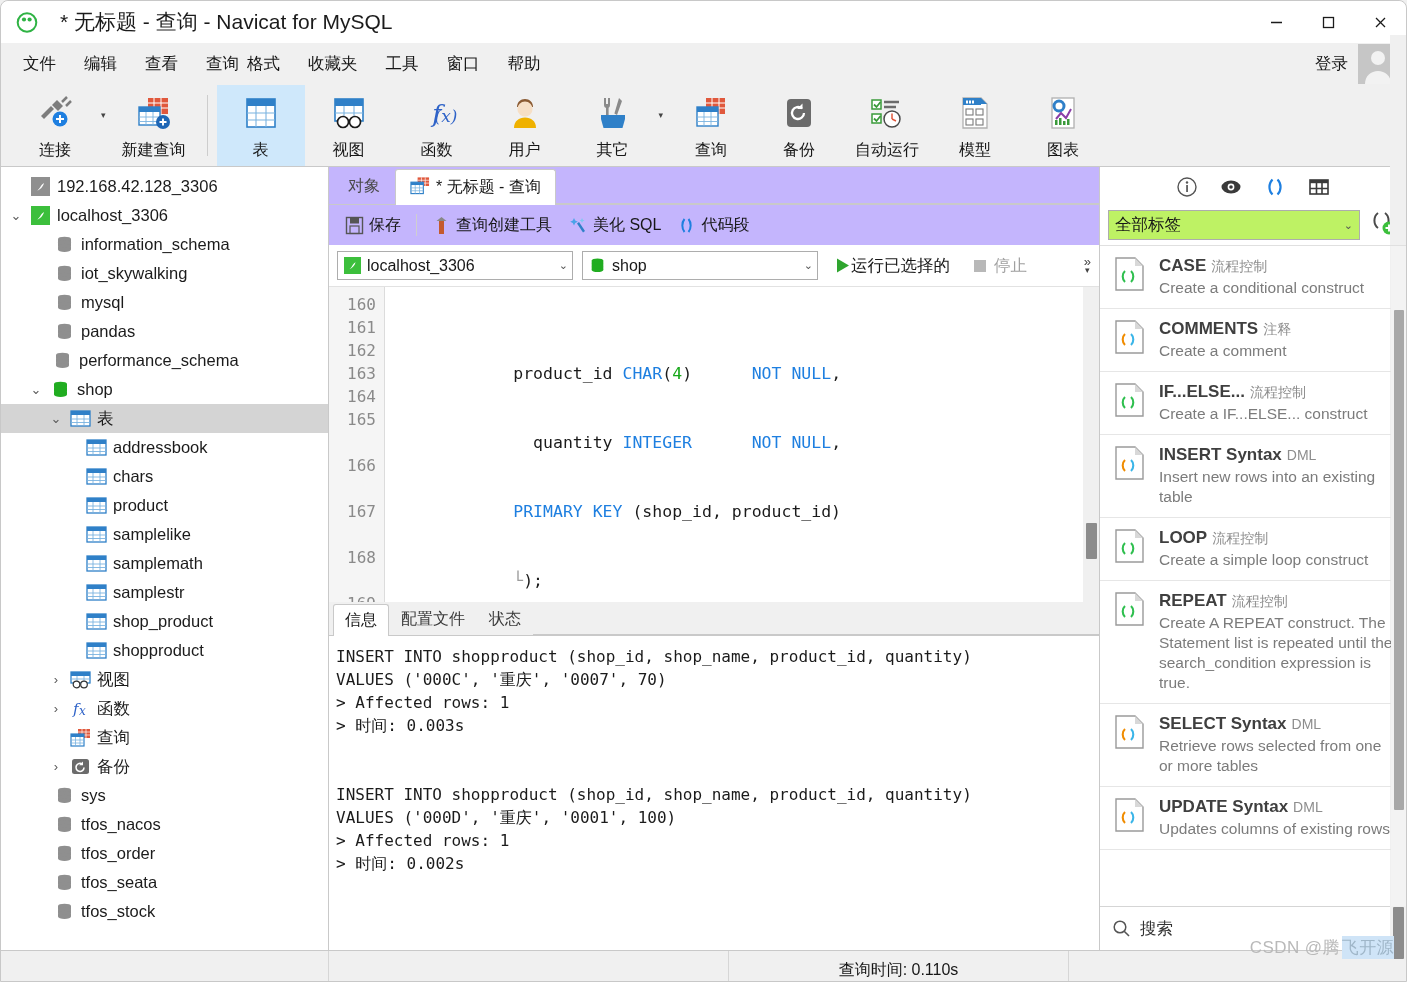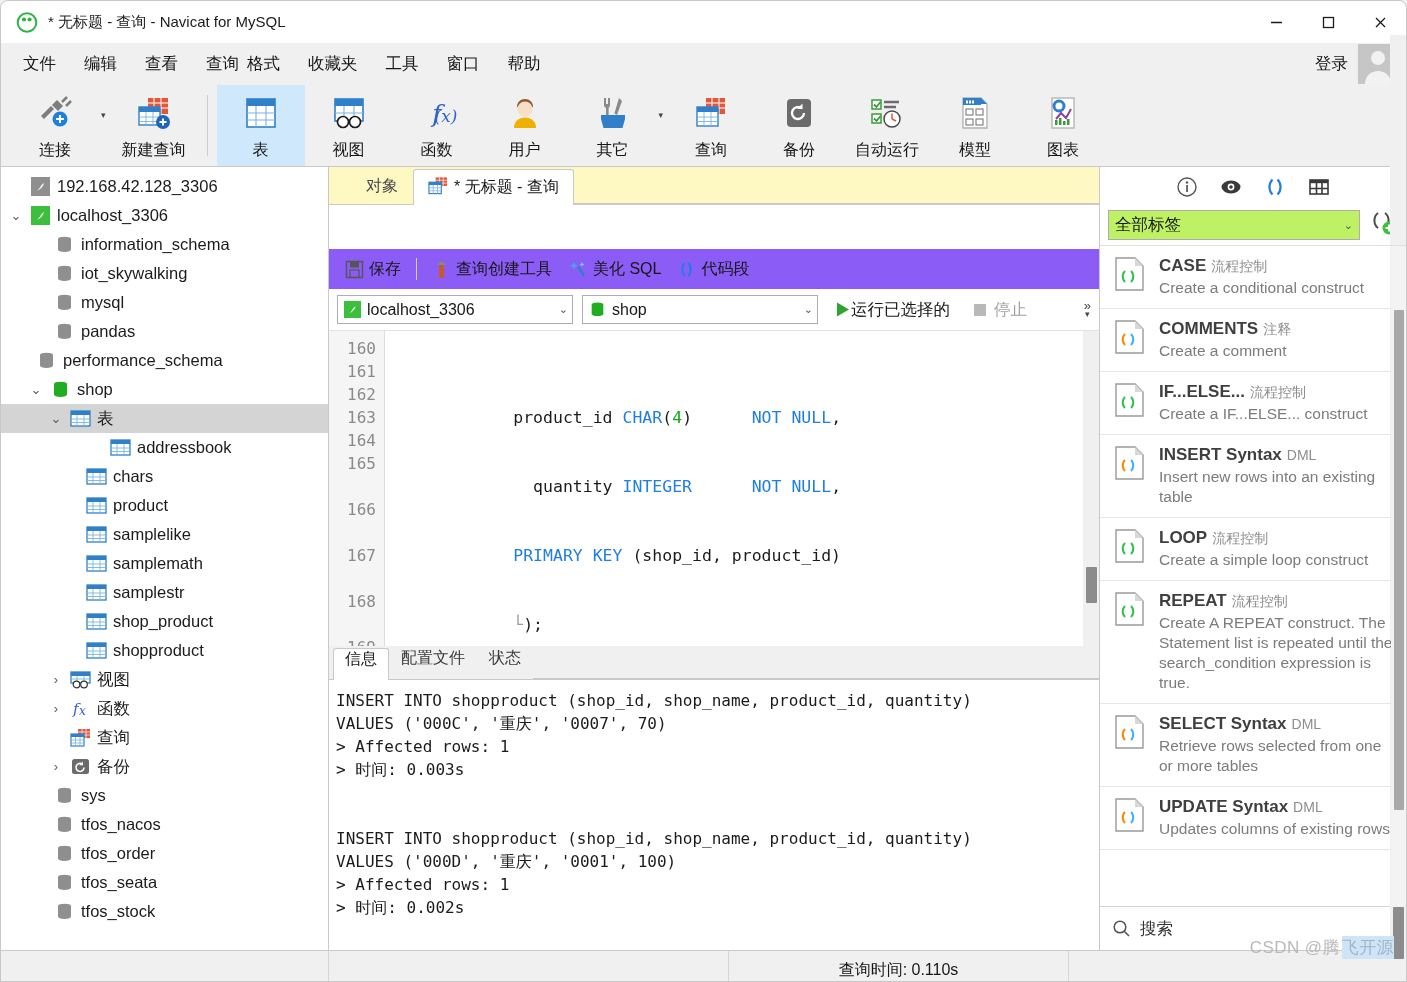--- a/index.html
+++ b/index.html
@@ -19,21 +19,21 @@
     overflow:hidden;
   }
 
   
   .titlebar {
     height:42px; display:flex; align-items:center;
     background:#ffffff; padding-left:14px;
     border-radius:8px 8px 0 0;
   }
   .app-logo { width:24px; height:24px; flex:none; margin-right:9px; }
-  .title-text { font-size:15px; color:#1b1b1b; white-space:nowrap; }
+  .title-text { font-size:21px; color:#1b1b1b; white-space:nowrap;margin-left:12px; }
   .win-ctrls { margin-left:auto; display:flex; height:42px; }
   .win-btn {
     width:52px; height:42px; display:flex; align-items:center; justify-content:center;
     color:#1b1b1b;
   }
 
   
   .menubar {
     height:42px; display:flex; align-items:center;
     background:#f0f0f0; padding-left:8px;
@@ -85,38 +85,38 @@
   .tree-row.selected { background:#d4d4d4; }
   .twisty { width:22px; flex:none; text-align:center; color:#5a5a5a; font-size:13px; }
   .tree-ico { width:26px; flex:none; display:flex; align-items:center; justify-content:center; }
   .tree-label { margin-left:4px; }
 
   
   .center { flex:1; display:flex; flex-direction:column; background:#ffffff; min-width:0; }
 
   .tabstrip {
     height:38px; display:flex; align-items:flex-end;
-    background:#fef9c3; border-bottom:1px solid #c9c9c9;
-    padding-left:22px;
+    background:#c4b5fd; border-bottom:1px solid #c9c9c9;
+    padding-left:4px;
   }
   .tab {
     height:36px; display:flex; align-items:center; gap:6px;
     padding:0 14px; font-size:16px; color:#4a4a4a;
     border:1px solid transparent; border-bottom:none; white-space:nowrap;
   }
   .tab.active {
     background:#ffffff; color:#171717;
     border-color:#c9c9c9; border-radius:3px 3px 0 0;
     position:relative; top:1px;
   }
   .tab-rest { flex:1; border-bottom:1px solid #c9c9c9; }
 
   .qtoolbar {
     height:40px; display:flex; align-items:center; 
-    padding-left:8px; background:#8b5cf6;margin-top:44px;
+    padding-left:8px; background:#c4b5fd;
   }
   .qt-btn {
     display:flex; align-items:center; gap:5px;
     padding:4px 8px; font-size:16px; color:#171717; white-space:nowrap;
   }
   .qt-sep { width:1px; height:22px; background:#cfcfcf; margin:0 7px; }
 
   .connbar {
     height:41px; display:flex; align-items:center; gap:9px;
     padding-left:8px; background:#ffffff; position:relative;
@@ -178,21 +178,21 @@
     background:#8c8c8c; border-radius:1px;
   }
 
   
   .results { flex:1; display:flex; flex-direction:column; min-height:0; background:#fff; }
   .res-tabs {
     height:34px; display:flex; align-items:flex-end;
     background:#f0f0f0; border-bottom:1px solid #c9c9c9; padding-left:4px;
   }
   .res-tab {
-    height:32px; display:flex; padding:0 11px;
+    height:32px; display:flex; align-items:center; padding:0 11px;
     font-size:16px; color:#3a3a3a; border:1px solid transparent; border-bottom:none;
   }
   .res-tab.active {
     background:#ffffff; color:#171717;
     border-color:#c9c9c9; border-radius:3px 3px 0 0; position:relative; top:1px;
   }
   .res-rest { flex:1; border-bottom:1px solid #c9c9c9; }
   .res-body {
     flex:1; position:relative; overflow:hidden;
     font-family:"DejaVu Sans Mono", monospace; font-size:16px;
@@ -613,21 +613,21 @@
                 <rect x="3" y="7.6" width="13" height="3.4"></rect>
                 <ellipse cx="9.5" cy="11" rx="6.5" ry="2.3"></ellipse>
                 <rect x="3" y="11.2" width="13" height="3.4"></rect>
                 <ellipse cx="9.5" cy="14.6" rx="6.5" ry="2.3"></ellipse>
               </g>
             </svg>
         </div>
         <span class="tree-label">pandas</span>
       </div>
 
-      <div class="tree-row" style="padding-left:32px">
+      <div class="tree-row" style="padding-left:48px">
         <div class="tree-ico">
           <svg width="19" height="19" viewBox="0 0 19 19">
               <g fill="#8f8f8f">
                 <ellipse cx="9.5" cy="4" rx="6.5" ry="2.3"></ellipse>
                 <rect x="3" y="4" width="13" height="3.4"></rect>
                 <ellipse cx="9.5" cy="7.4" rx="6.5" ry="2.3"></ellipse>
                 <rect x="3" y="7.6" width="13" height="3.4"></rect>
                 <ellipse cx="9.5" cy="11" rx="6.5" ry="2.3"></ellipse>
                 <rect x="3" y="11.2" width="13" height="3.4"></rect>
                 <ellipse cx="9.5" cy="14.6" rx="6.5" ry="2.3"></ellipse>
@@ -665,21 +665,21 @@
                 <line x1="1" y1="10" x2="20" y2="10"></line>
                 <line x1="1" y1="13.5" x2="20" y2="13.5"></line>
                 <line x1="7" y1="6" x2="7" y2="17"></line>
                 <line x1="14" y1="6" x2="14" y2="17"></line>
               </g>
             </svg>
         </div>
         <span class="tree-label">表</span>
       </div>
 
-      <div class="tree-row" style="padding-left:106px">
+      <div class="tree-row" style="padding-left:82px">
         <div class="tree-ico">
           <svg width="21" height="19" viewBox="0 0 21 19">
               <rect x="1" y="2" width="19" height="15" fill="#fff" stroke="#2f80c8" stroke-width="1.3"></rect>
               <rect x="1" y="2" width="19" height="4" fill="#2f80c8"></rect>
               <g stroke="#7ab3e0" stroke-width="0.9">
                 <line x1="1" y1="10" x2="20" y2="10"></line>
                 <line x1="1" y1="13.5" x2="20" y2="13.5"></line>
                 <line x1="7" y1="6" x2="7" y2="17"></line>
                 <line x1="14" y1="6" x2="14" y2="17"></line>
               </g>

